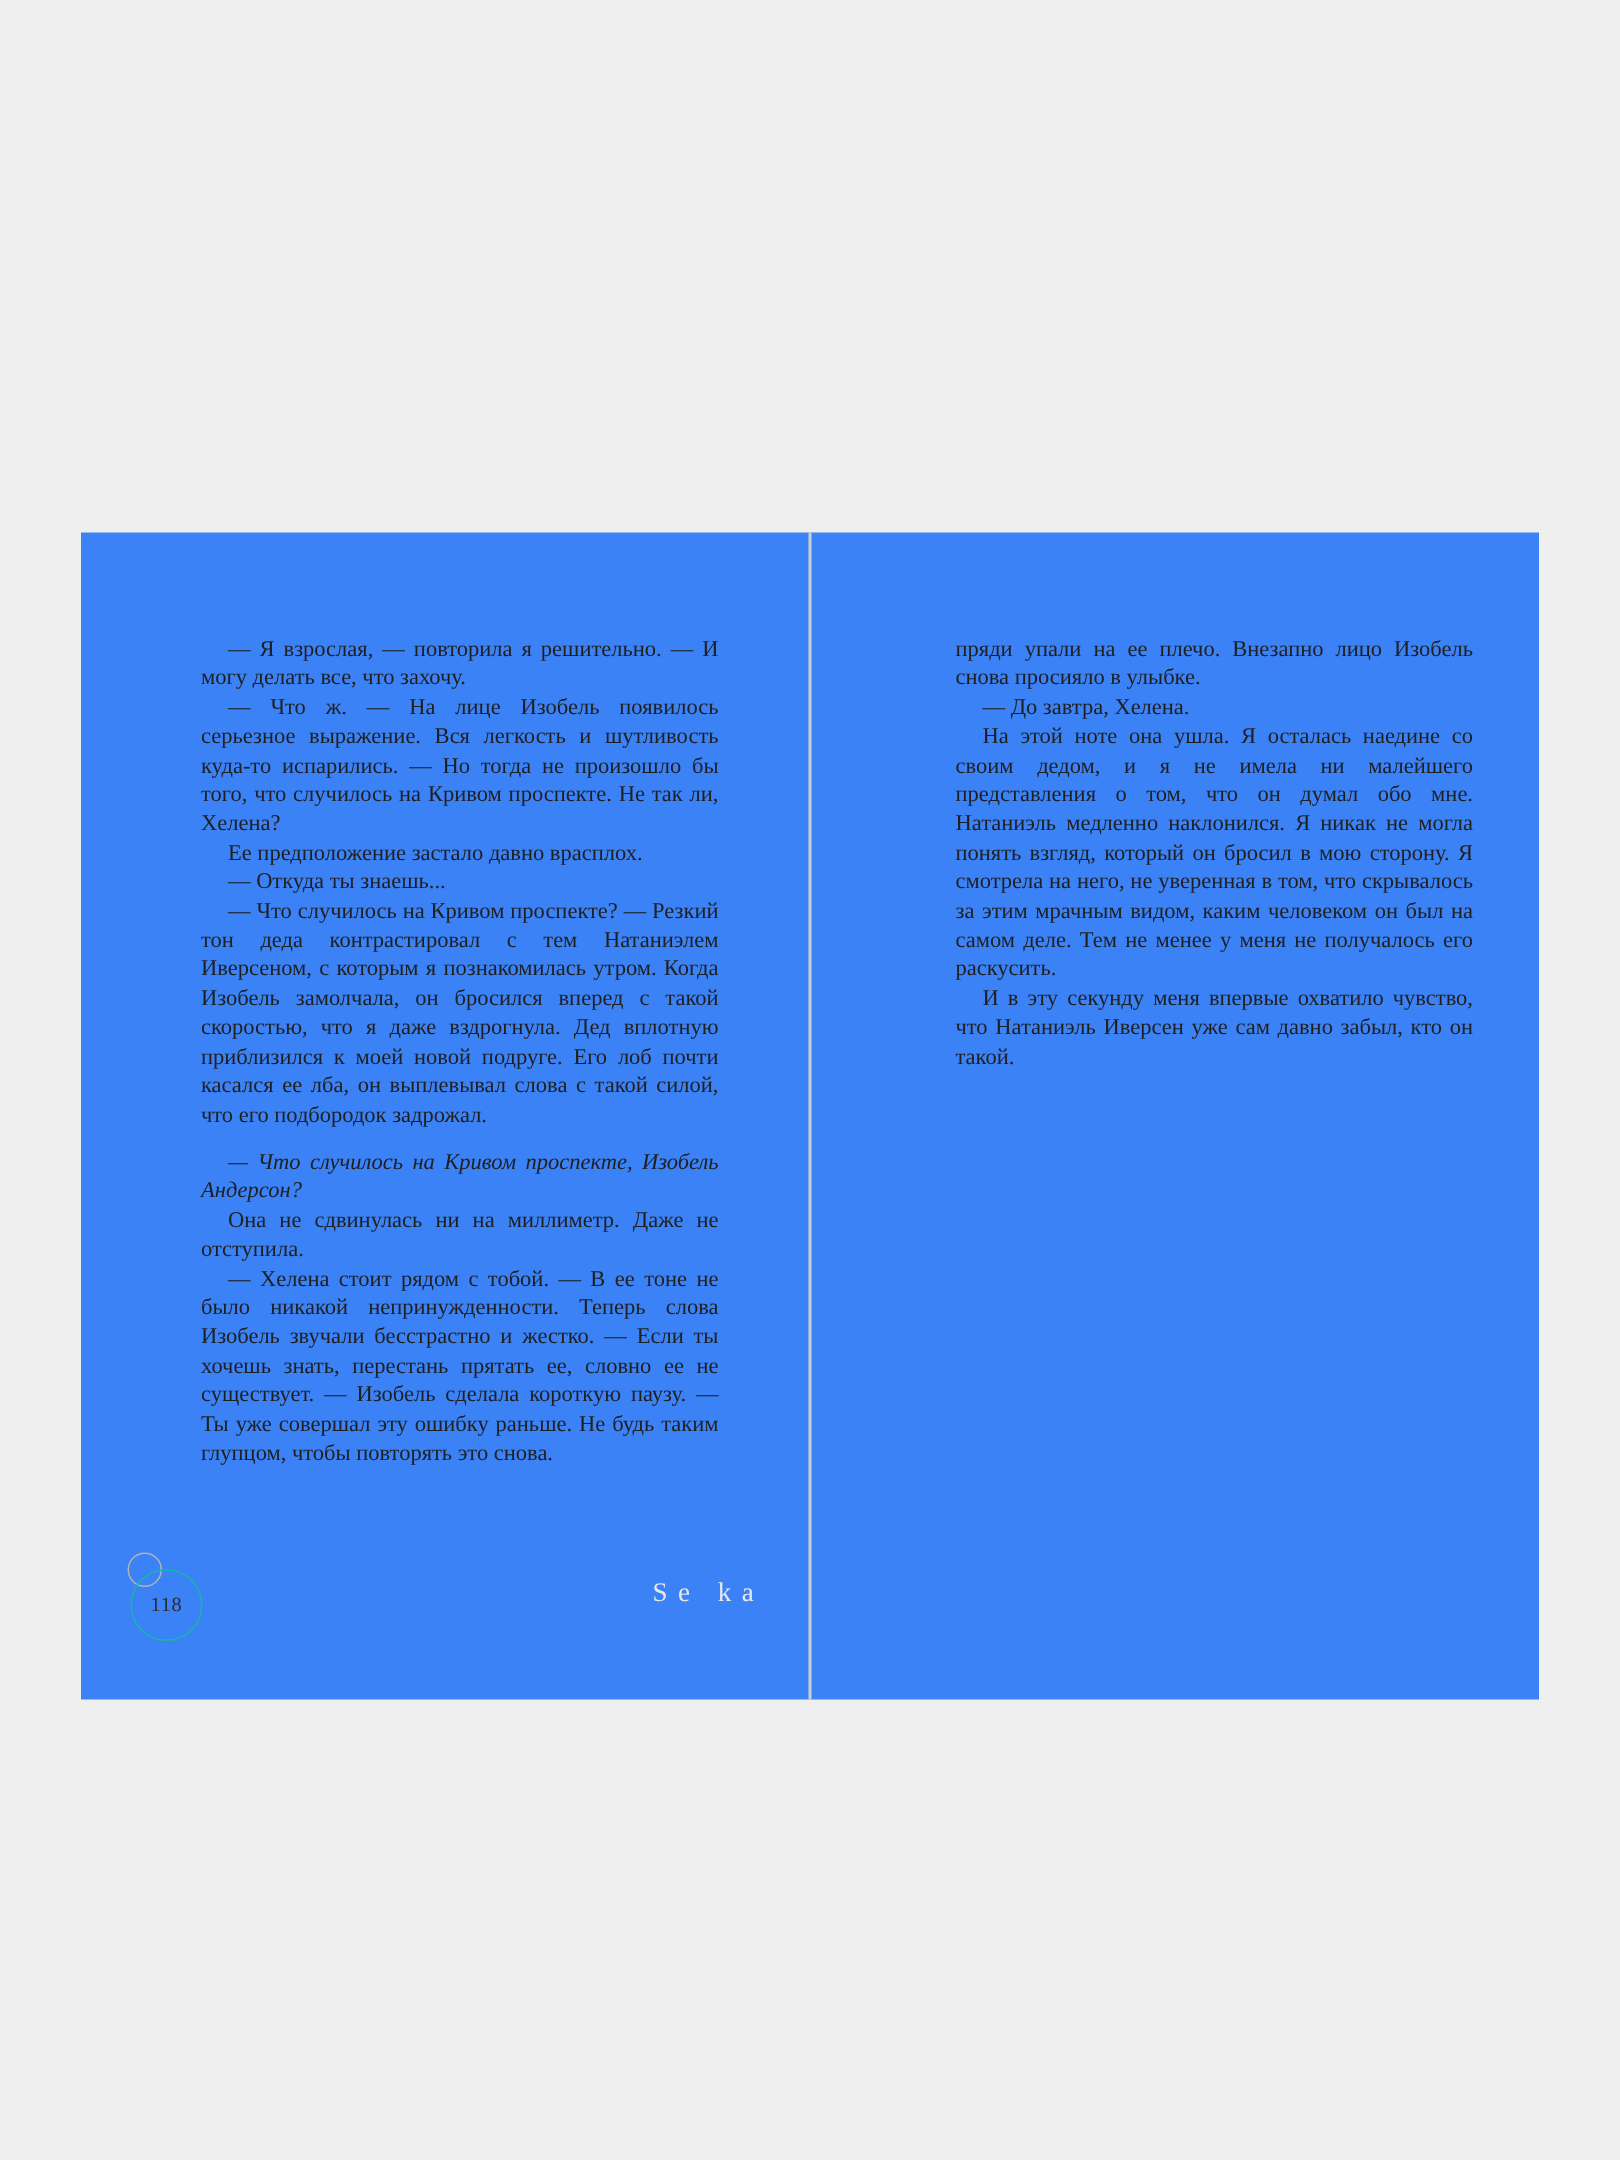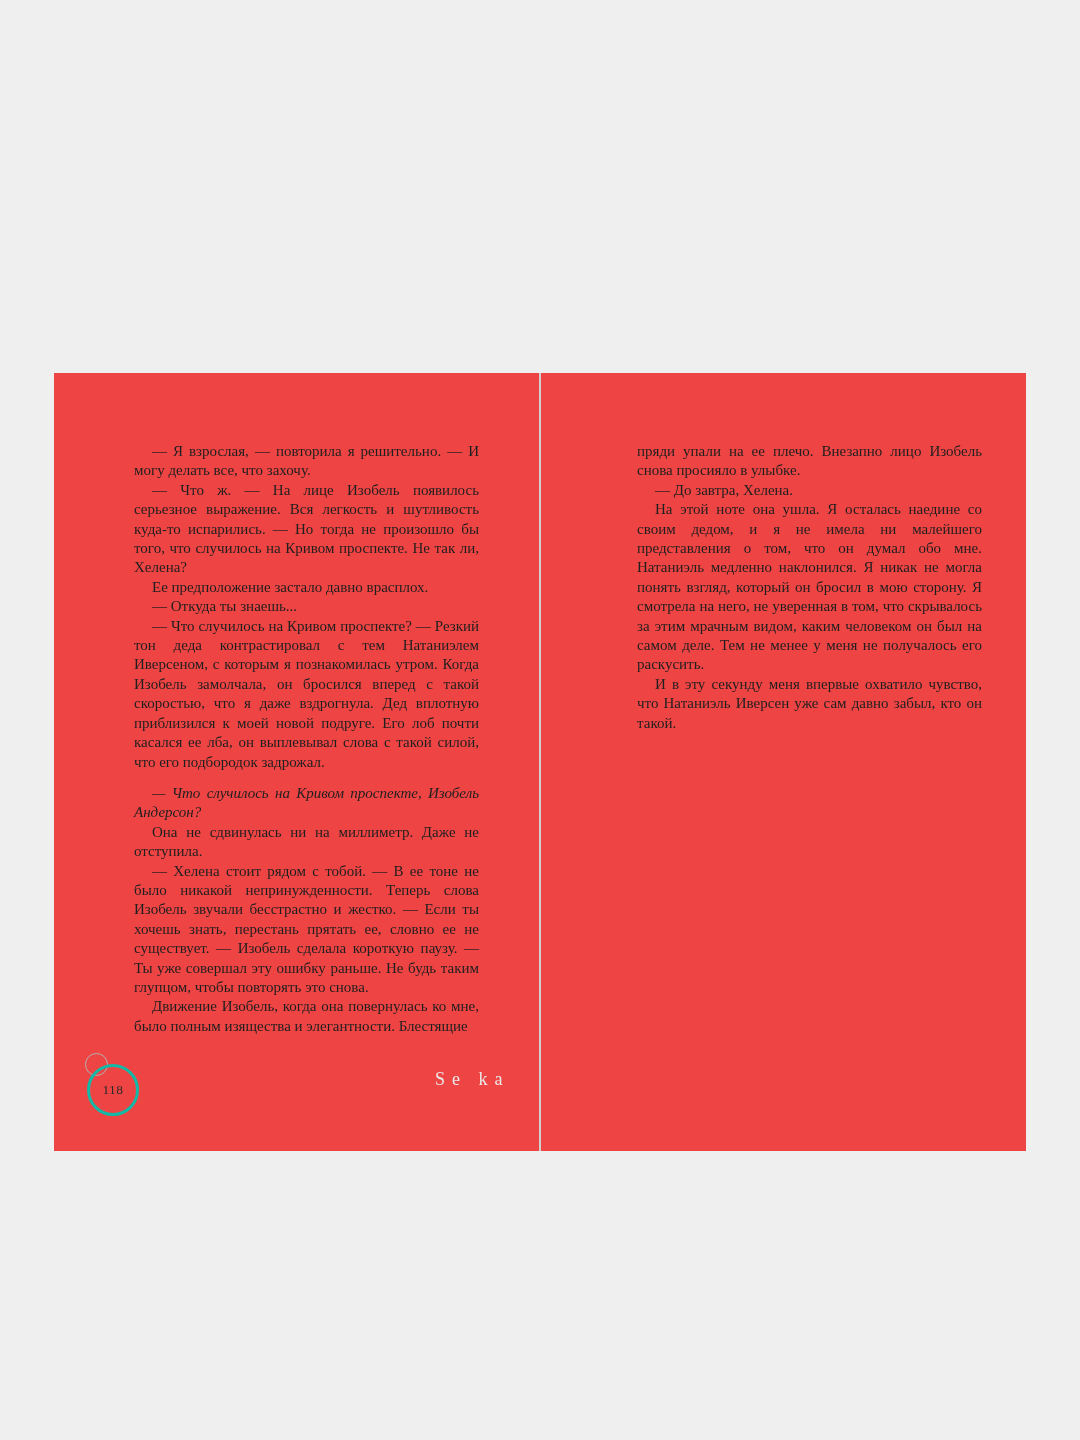--- a/index.html
+++ b/index.html
@@ -10,24 +10,24 @@
     width: 1080px;
     height: 1440px;
     background: #efefef;
     position: relative;
     overflow: hidden;
     font-family: "Liberation Serif", serif;
   }
   .spread {
     position: absolute;
     left: 54px;
-    top: 373px;
+    top: 355px;
     width: 972px;
     height: 778px;
-    background: #ef4444;
+    background: #3b82f6;
   }
   .gutter {
     position: absolute;
     left: 485px;
     top: 0;
     width: 2px;
     height: 100%;
     background: #cfcfcf;
   }
   .page {
@@ -64,21 +64,21 @@
     width: 485px;
     height: 778px;
     pointer-events: none;
   }
   .circle-large {
     position: absolute;
     left: 33px;
     top: 691px;
     width: 46px;
     height: 46px;
-    border: 3px solid #14b8a6;
+    border: 1px solid #14b8a6;
     border-radius: 50%;
     display: flex;
     align-items: center;
     justify-content: center;
   }
   .circle-small {
     position: absolute;
     left: 31px;
     top: 680px;
     width: 21px;
@@ -109,21 +109,20 @@
   <div class="page page-left">
     <div class="text-col">
       <p>— Я взрослая, — повторила я решительно. — И могу делать все, что захочу.</p>
       <p>— Что ж. — На лице Изобель появилось серьезное выражение. Вся легкость и шутливость куда-то испарились. — Но тогда не произошло бы того, что случилось на Кривом проспекте. Не так ли, Хелена?</p>
       <p>Ее предположение застало давно врасплох.</p>
       <p>— Откуда ты знаешь...</p>
       <p>— Что случилось на Кривом проспекте? — Резкий тон деда контрастировал с тем Натаниэлем Иверсеном, с которым я познакомилась утром. Когда Изобель замолчала, он бросился вперед с такой скоростью, что я даже вздрогнула. Дед вплотную приблизился к моей новой подруге. Его лоб почти касался ее лба, он выплевывал слова с такой силой, что его подбородок задрожал.</p>
       <p class="italic">— Что случилось на Кривом проспекте, Изобель Андерсон?</p>
       <p>Она не сдвинулась ни на миллиметр. Даже не отступила.</p>
       <p>— Хелена стоит рядом с тобой. — В ее тоне не было никакой непринужденности. Теперь слова Изобель звучали бесстрастно и жестко. — Если ты хочешь знать, перестань прятать ее, словно ее не существует. — Изобель сделала короткую паузу. — Ты уже совершал эту ошибку раньше. Не будь таким глупцом, чтобы повторять это снова.</p>
-      <p>Движение Изобель, когда она повернулась ко мне, было полным изящества и элегантности. Блестящие</p>
     </div>
     <div class="ornament">
       <span class="circle-small"></span>
       <span class="circle-large">
         <span class="page-number">118</span>
       </span>
       <span class="watermark">Se ka</span>
     </div>
   </div>
 

